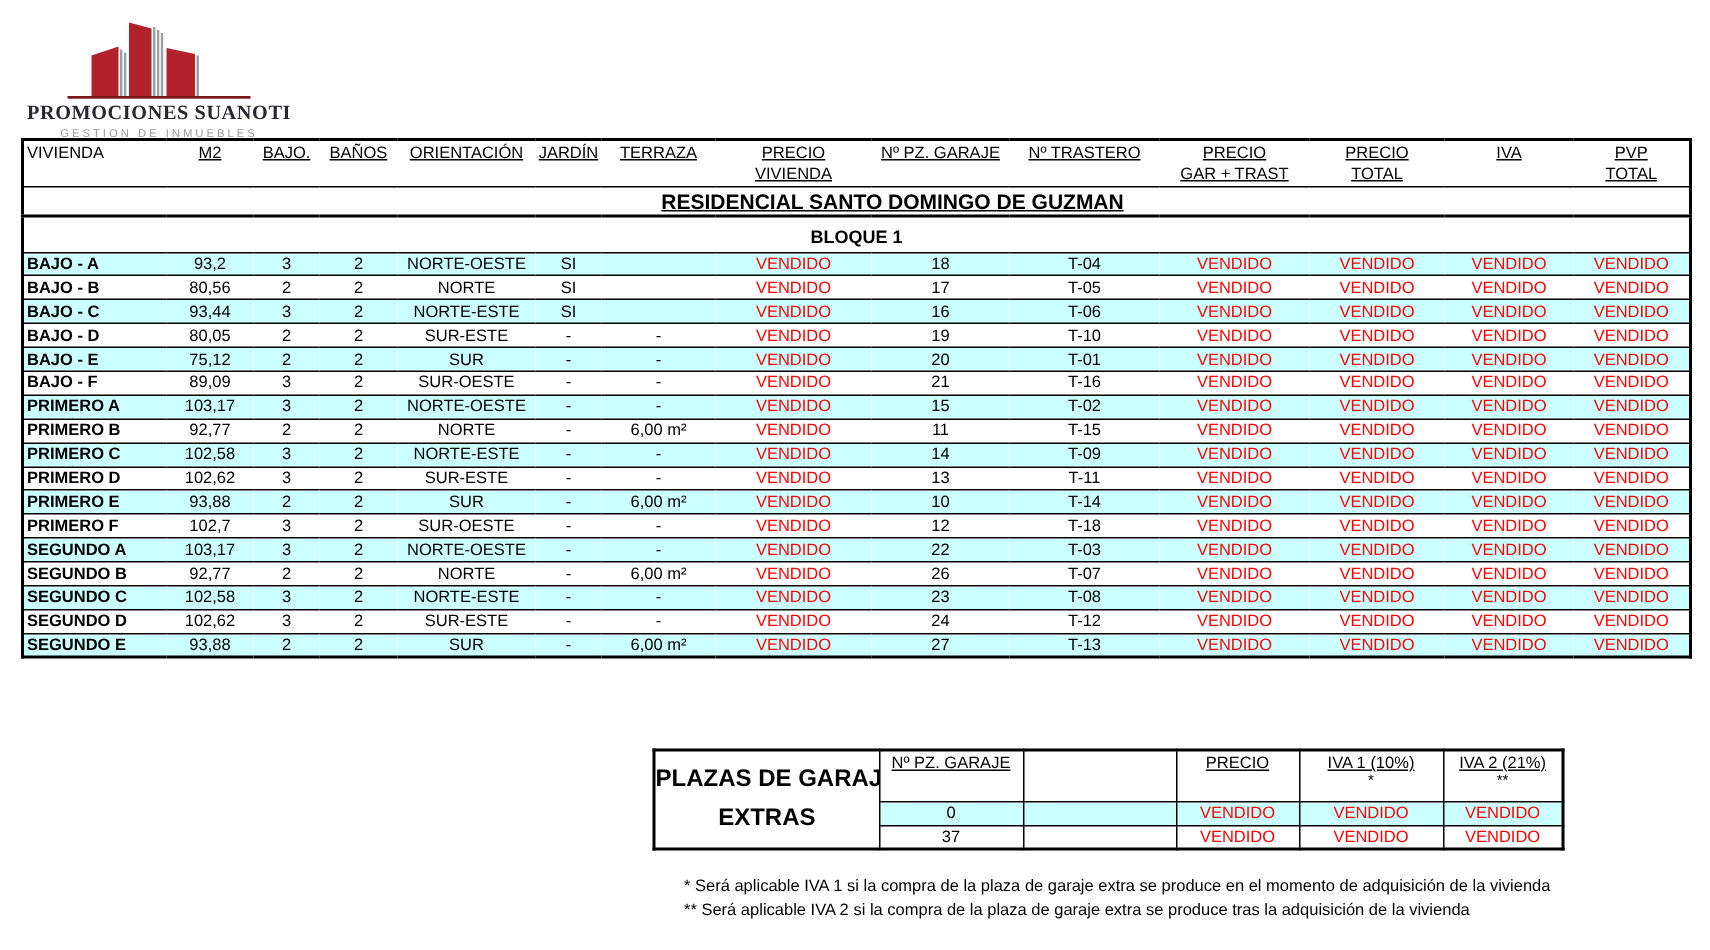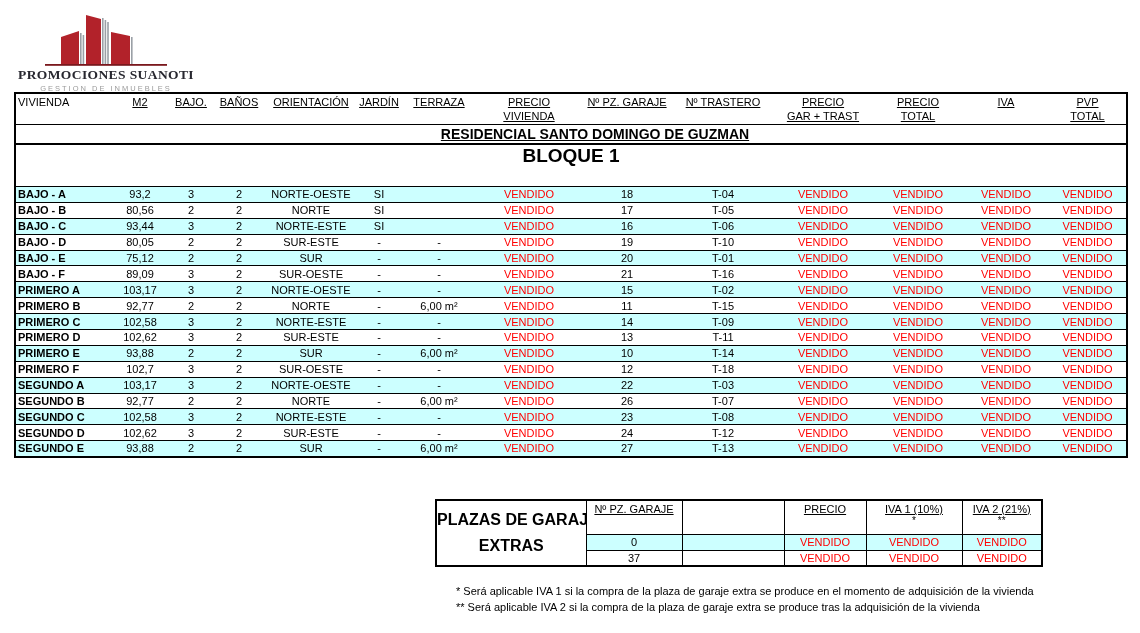--- a/index.html
+++ b/index.html
@@ -12,21 +12,21 @@
   .logo svg { display: block; margin: 0 auto; }
   .logo .company { font-family: "Liberation Serif", serif; font-weight: bold; font-size: 13.5px; letter-spacing: 0.4px; color: #27272f; margin-top: -1px; white-space: nowrap; }
   .logo .tagline { font-family: "Liberation Sans", sans-serif; font-size: 7.5px; letter-spacing: 2px; color: #9b9b9b; margin-top: 1px; white-space: nowrap; }
 
   
   table { border-collapse: collapse; table-layout: fixed; }
   .main-table { position: absolute; left: 14px; top: 92px; width: 1112px; border: 2px solid #000; font-size: 11px; color: #000; }
   .main-table td, .main-table th { overflow: hidden; white-space: nowrap; }
   .main-table .title-cell { height: 20px; text-align: center; font-weight: bold; font-size: 14px; border-bottom: 2px solid #000; }
   .main-table .title-cell span { text-decoration: underline; margin-left: 48px; }
-  .main-table .bloque-cell { height: 24px; text-align: center; font-weight: bold; font-size: 19px; vertical-align: bottom; padding-bottom: 19px; border-bottom: 1px solid #000; }
+  .main-table .bloque-cell { height: 24px; text-align: center; font-weight: bold; font-size: 12px; vertical-align: bottom; padding-bottom: 3px; border-bottom: 1px solid #000; }
   .main-table thead th { height: 31px; font-weight: normal; text-align: center; vertical-align: top; padding-top: 2px; border-bottom: 1px solid #000; line-height: 13.5px; }
   .main-table thead th.first { text-align: left; padding-left: 2px; }
   .main-table thead th span { display: block; }
   .main-table thead th span.u { text-decoration: underline; }
   .main-table tbody td { height: 15.9px; text-align: center; border-bottom: 1px solid #000; }
   .main-table tbody td.first { text-align: left; font-weight: bold; padding-left: 2px; }
   .main-table tbody tr.stripe td { background: #ccffff; }
   td.vendido { color: #ff0000; }
 
   

